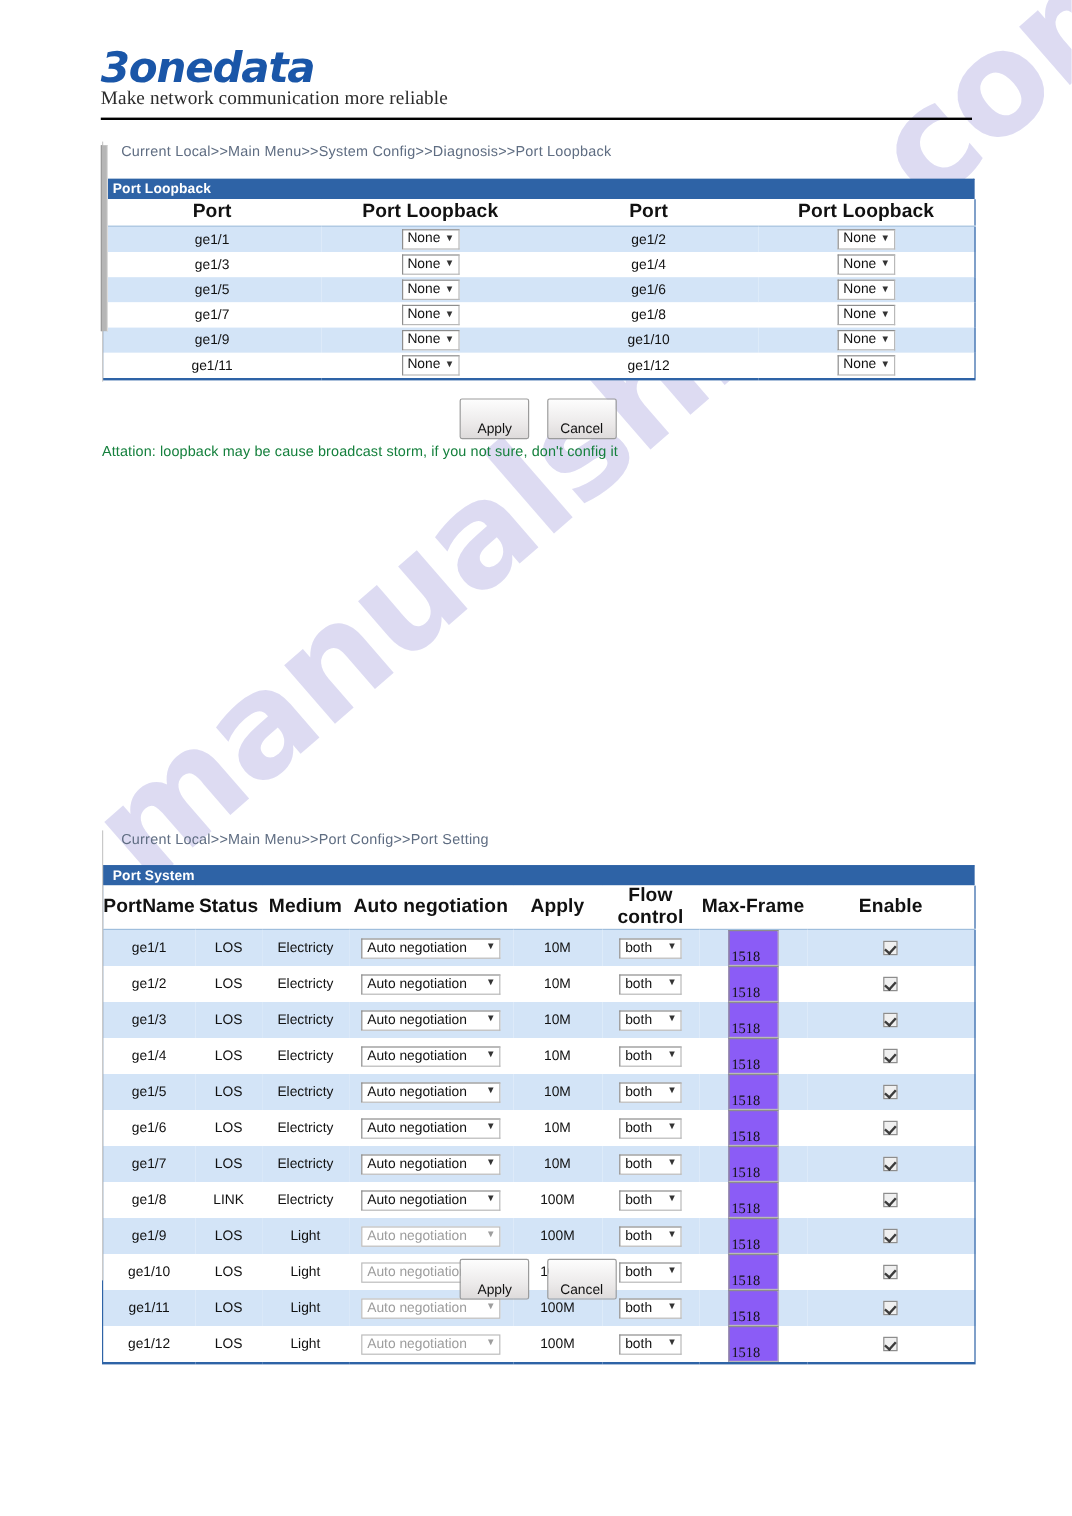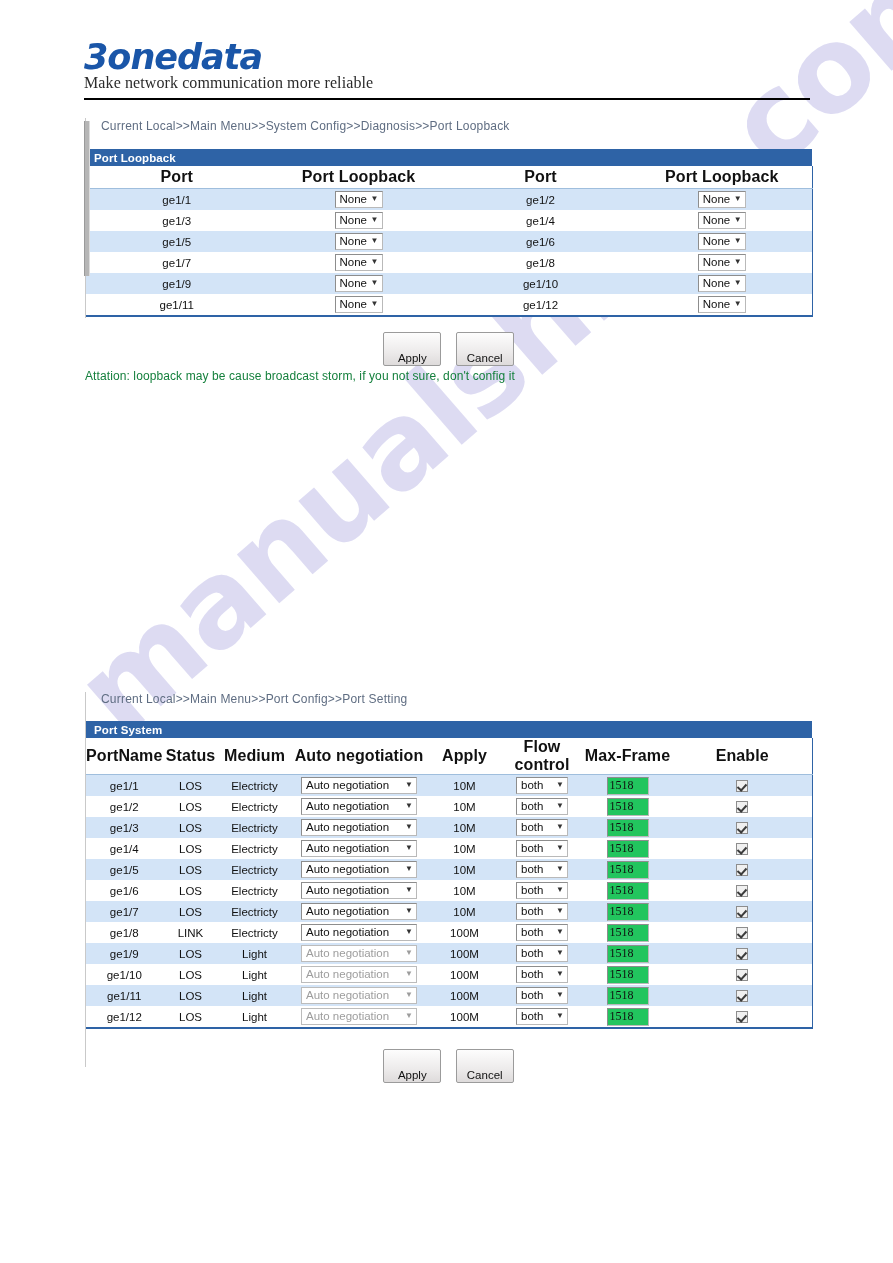--- a/index.html
+++ b/index.html
@@ -180,32 +180,32 @@
   }
   .sel.disabled { color: #9d9d9d; border-color: #bcbcbc; }
   .sel.disabled .arrow { color: #9d9d9d; }
   .sel.w48 { width: 48px; }
   .sel.w116 { width: 116px; }
   .sel.w52 { width: 52px; }
 
   .txt {
     display: inline-block;
     box-sizing: border-box;
-    background: #22c55e;
+    background: #8b5cf6;
     border: 1px solid #8d8d8d;
     border-right-color: #b9b9b9;
     border-bottom-color: #b9b9b9;
     font-family: "Liberation Serif", serif;
     font-size: 12px;
     color: #111111;
-    height: 18px;
+    height: 30px;
     line-height: 15px;
     width: 42px;
     text-align: left;
-    padding: 0 2px;
+    padding: 14px 2px;
     vertical-align: middle;
   }
 
   .chk {
     display: inline-block;
     box-sizing: border-box;
     width: 12px;
     height: 12px;
     background: #f0f0f0;
     border: 1px solid #8d8d8d;

